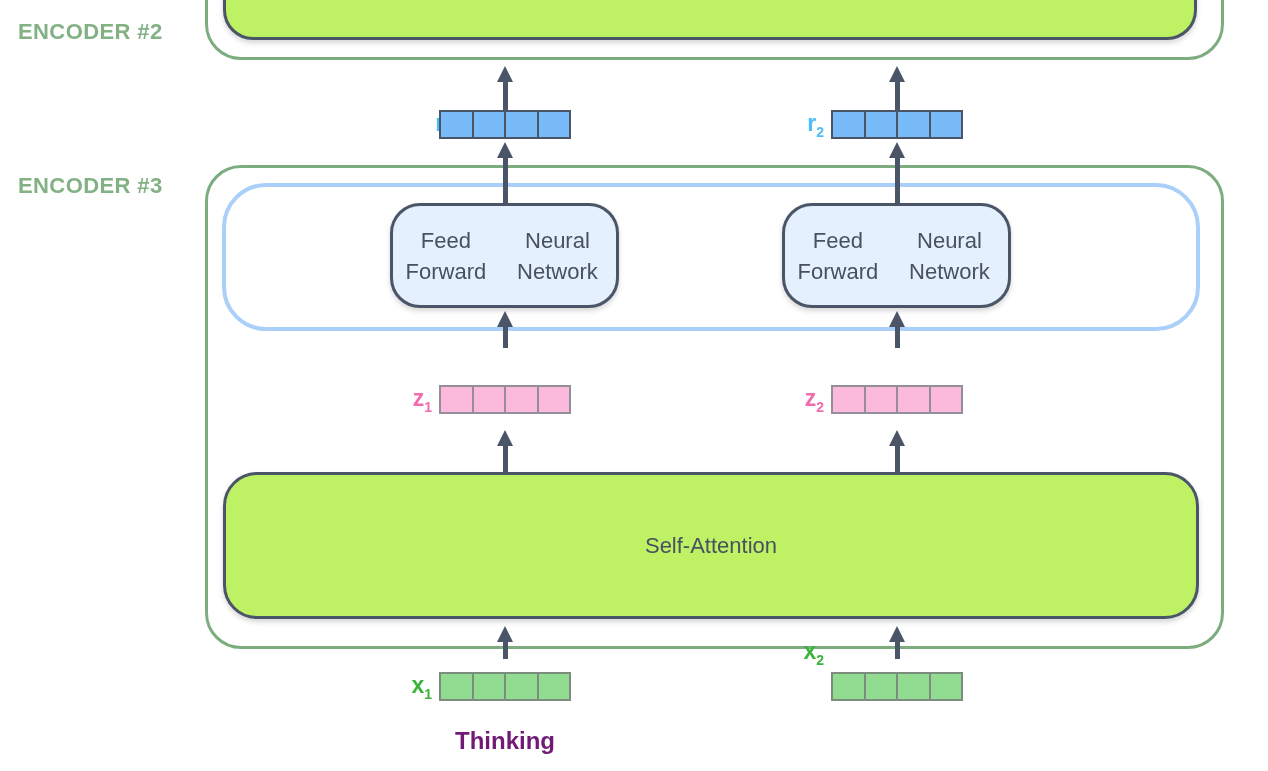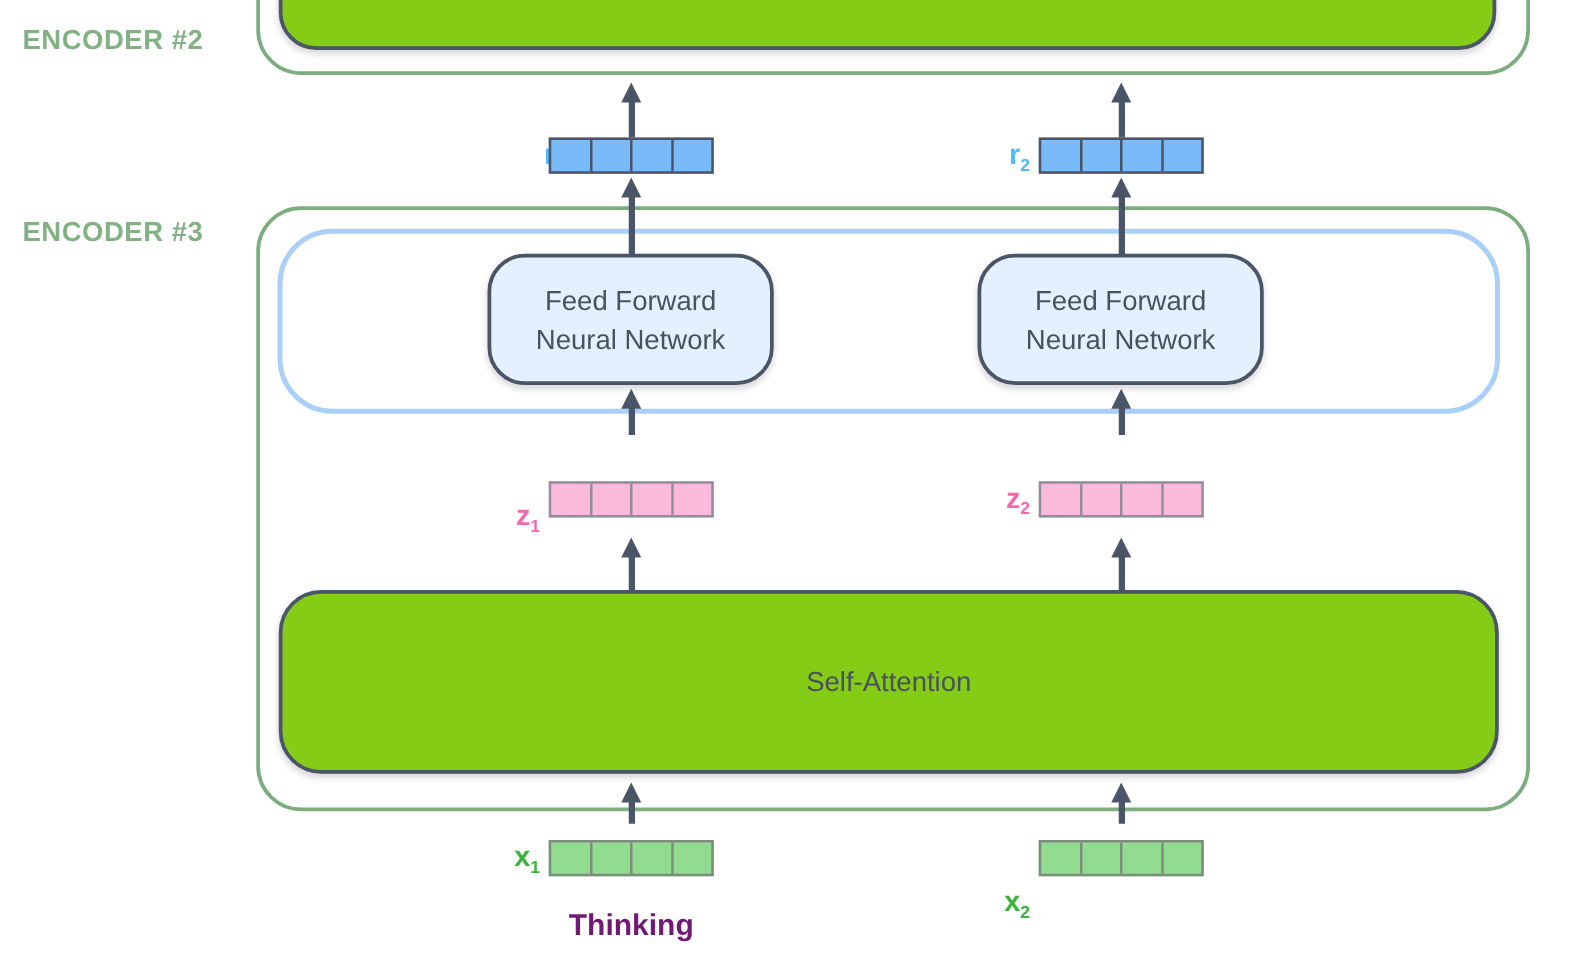--- a/index.html
+++ b/index.html
@@ -12,30 +12,30 @@
   #enc2-frame{left:205px;top:-62px;width:1013px;height:116px;}
   #enc1-frame{left:205px;top:165px;width:1013px;height:478px;}
   .enc-label{
     position:absolute;left:18px;color:#82b184;font-size:22px;font-weight:600;
     letter-spacing:.4px;white-space:nowrap;
   }
   #enc2-label{top:19px;}
   #enc1-label{top:173px;}
   
   .dark-box{
-    position:absolute;border:3.5px solid #4a5568;background:#84cc16;
+    position:absolute;border:3.5px solid #4a5568;background:#bef264;
     box-shadow:0 3px 5px rgba(110,110,110,.28);
     display:flex;align-items:center;justify-content:center;text-align:center;
     color:#47515f;
   }
   #enc2-inner{left:223px;top:-45px;width:968px;height:79px;border-radius:30px;}
   #self-attention{left:223px;top:472px;width:970px;height:141px;border-radius:34px;font-size:22px;}
   .ff-box{
     border-radius:30px;background:#e4f0fd;font-size:22px;line-height:31px;
-    flex-direction:column;
+    flex-direction:row;
   }
   #ff-left{left:390px;top:203px;width:223px;height:99px;}
   #ff-right{left:782px;top:203px;width:223px;height:99px;}
   
   #ffn-layer-outline{
     position:absolute;left:222px;top:183px;width:970px;height:140px;
     border:4px solid #aacff8;border-radius:44px;background:transparent;
   }
   
   .vec{position:absolute;width:128px;height:25px;display:flex;border-style:solid;border-width:2px;}
@@ -50,22 +50,22 @@
   #vec-r1{left:439px;top:110px;}  #vec-r2{left:831px;top:110px;}
   #vec-z1{left:439px;top:385px;}  #vec-z2{left:831px;top:385px;}
   #vec-x1{left:439px;top:672px;}  #vec-x2{left:831px;top:672px;}
   .vlabel{
     position:absolute;width:36px;text-align:right;font-weight:bold;font-size:23px;
     line-height:30px;white-space:nowrap;
   }
   .vlabel sub{font-size:14px;line-height:0;}
   .vlabel-r{color:#4cbdf7;} .vlabel-z{color:#f16bae;} .vlabel-x{color:#3ab43a;}
   #lab-r1{left:416px;top:108px;} #lab-r2{left:788px;top:108px;}
-  #lab-z1{left:396px;top:397px;} #lab-z2{left:788px;top:383px;}
-  #lab-x1{left:396px;top:670px;} #lab-x2{left:788px;top:706px;}
+  #lab-z1{left:396px;top:383px;} #lab-z2{left:788px;top:383px;}
+  #lab-x1{left:396px;top:670px;} #lab-x2{left:788px;top:636px;}
   
   .word{
     position:absolute;top:727px;width:200px;text-align:center;
     color:#701a75;font-weight:bold;font-size:24px;
   }
   #word-left{left:405px;} #word-right{left:797px;}
   
   .arrow{position:absolute;width:16px;z-index:5;}
   .arrow .head{
     position:absolute;top:0;left:0;width:0;height:0;

